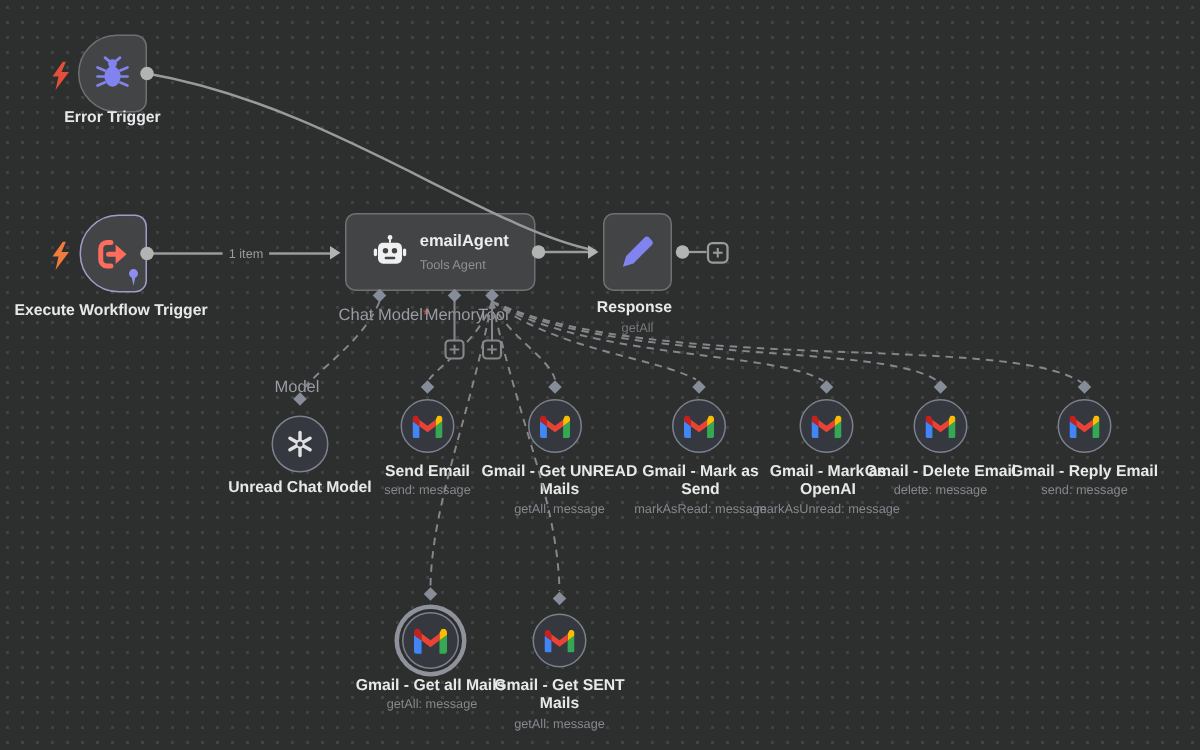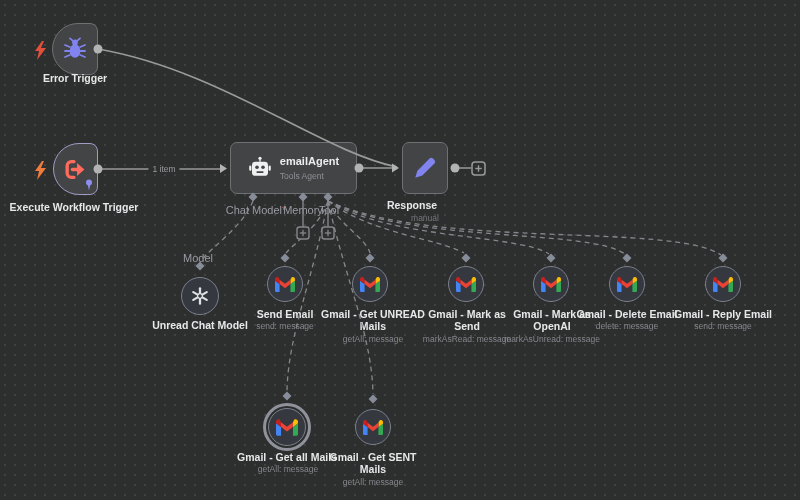--- a/index.html
+++ b/index.html
@@ -123,22 +123,22 @@
   </div>
   <div class="port-lbl" style="left:256px;top:204px"><span>Chat Model</span><span class="req">*</span></div>
   <div class="port-lbl" style="left:303px;top:204px">Memory</div>
   <div class="port-lbl" style="left:329px;top:204px">Tool</div>
 
   <div class="node-rect" style="left:402px;top:142px;width:46px;height:52px">
     <svg width="26" height="26" viewBox="0 0 24 24">
       <path d="M3,21 L5,14.5 L16.2,3.3 A2.2,2.2 0 0 1 19.3,3.3 L20.7,4.7 A2.2,2.2 0 0 1 20.7,7.8 L9.5,19 L3,21 Z" fill="#8183ee"></path>
     </svg>
   </div>
-  <div class="lbl nowrap" style="left:412px;top:199px">Response</div>
-  <div class="sub" style="left:425px;top:213px;color:#74777c">manual</div>
+  <div class="lbl nowrap" style="left:423px;top:199px">Response</div>
+  <div class="sub" style="left:425px;top:213px;color:#74777c">getAll</div>
 
   <div class="port-lbl" style="left:198px;top:252px">Model</div>
   <div class="node-circle" style="left:181px;top:277px;width:38px;height:38px">
     <svg width="20" height="20" viewBox="0 0 22 22">
       <g stroke="#e0e1e3" stroke-width="2.5" stroke-linecap="round">
         <line x1="11" y1="2.5" x2="11" y2="19.5"></line>
         <line x1="3.6" y1="6.75" x2="18.4" y2="15.25"></line>
         <line x1="18.4" y1="6.75" x2="3.6" y2="15.25"></line>
       </g>
       <circle cx="11" cy="11" r="2.6" fill="#35383f"></circle>

